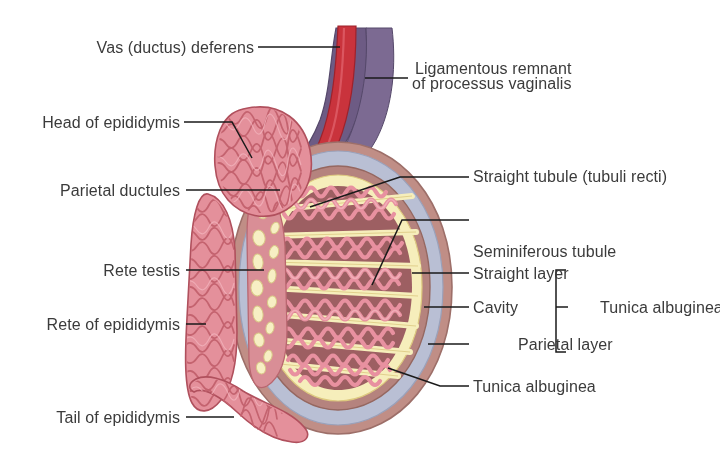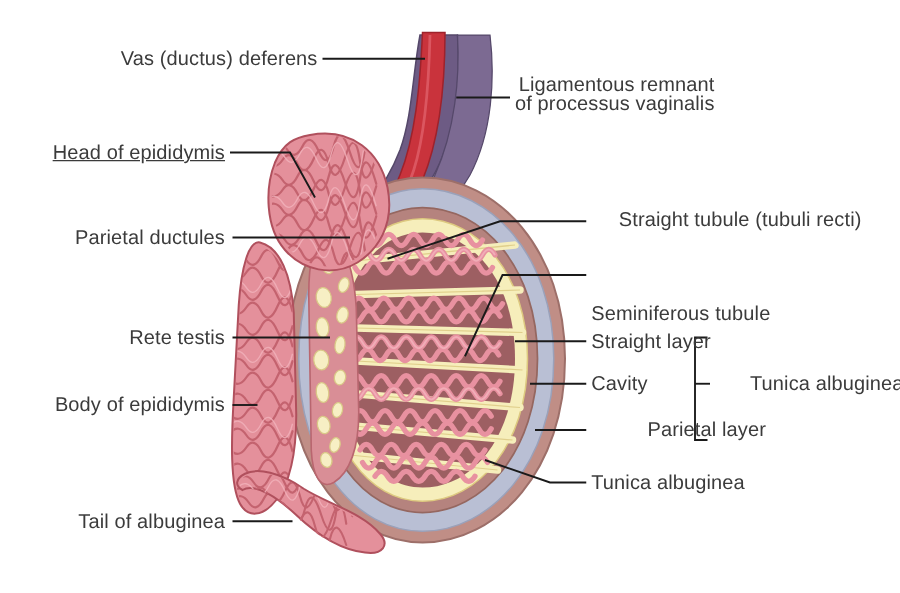--- a/index.html
+++ b/index.html
@@ -295,30 +295,30 @@
       </g>
 
     <g id="bracket-group" fill="none" stroke="#1a1a1a" stroke-width="1.5">
         <path d="M566,270 L556,270 L556,352 L566,352"></path>
         <line x1="556" y1="307" x2="568" y2="307"></line>
       </g>
   </svg>
 
   <div id="labels-left-host">
       <div class="lbl right-align" style="left: 254px; top: 40px;">Vas (ductus) deferens</div>
-      <div class="lbl right-align" style="left: 180px; top: 115px; text-decoration: underline;">Head of epididymis</div>
+      <div class="lbl right-align" style="left: 180px; top: 115px;">Head of epididymis</div>
       <div class="lbl right-align" style="left: 180px; top: 183px;">Parietal ductules</div>
       <div class="lbl right-align" style="left: 180px; top: 263px; padding-left: 13px;">Rete testis</div>
-      <div class="lbl right-align" style="left: 180px; top: 317px;">Body of epididymis</div>
-      <div class="lbl right-align" style="left: 180px; top: 410px;">Tail of albuginea</div>
+      <div class="lbl right-align" style="left: 180px; top: 317px;">Rete of epididymis</div>
+      <div class="lbl right-align" style="left: 180px; top: 410px;">Tail of epididymis</div>
     </div>
   <div id="labels-right-host">
       <div class="lbl left-align" style="left: 412px; top: 61px;">Ligamentous remnant
 of processus vaginalis</div>
-      <div class="lbl left-align" style="left: 495px; top: 169px;">Straight tubule (tubuli recti)</div>
+      <div class="lbl left-align" style="left: 473px; top: 169px;">Straight tubule (tubuli recti)</div>
       <div class="lbl left-align" style="left: 473px; top: 212px; margin-top: 32px;">Seminiferous tubule</div>
       <div class="lbl left-align" style="left: 473px; top: 266px;">Straight layer</div>
       <div class="lbl left-align" style="left: 473px; top: 300px;">Cavity</div>
       <div class="lbl left-align" style="left: 473px; top: 337px; margin-left: 45px;">Parietal layer</div>
       <div class="lbl left-align" style="left: 473px; top: 379px;">Tunica albuginea</div>
     </div>
   <div id="bracket-label-host">
       <div class="lbl left-align" style="left: 600px; top: 300px;">Tunica albuginea</div>
     </div>
 

